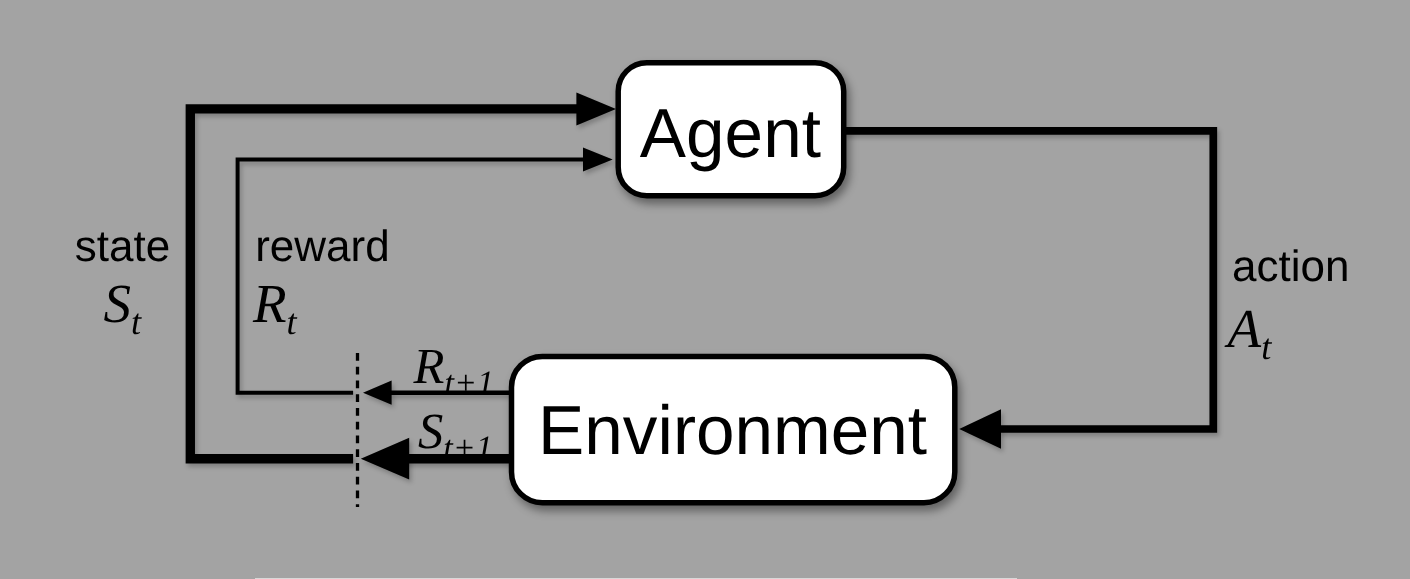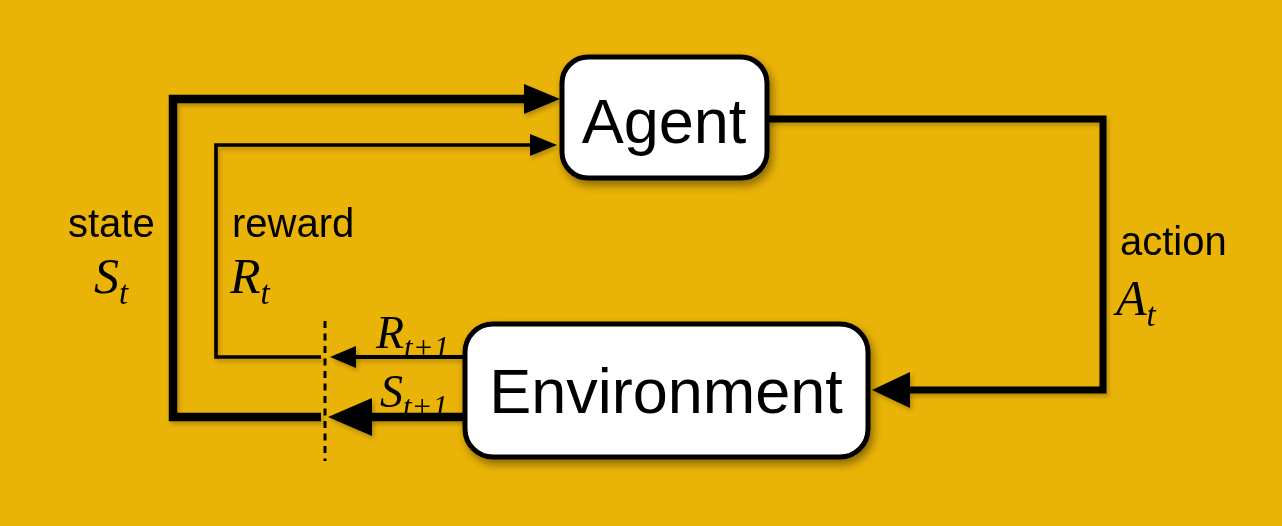--- a/index.html
+++ b/index.html
@@ -4,21 +4,21 @@
 <style>
   html, body {
     margin: 0;
     padding: 0;
     background: #ffffff;
   }
   .stage {
     position: relative;
     width: 1282px;
     height: 526px;
-    background: #eab308;
+    background: #a3a3a3;
     overflow: hidden;
   }
   svg { display: block; }
 
   
   .node-box {
     fill: #ffffff;
     stroke: #000000;
     stroke-width: 5px;
     filter: drop-shadow(3px 5px 4px rgba(0,0,0,0.40));

